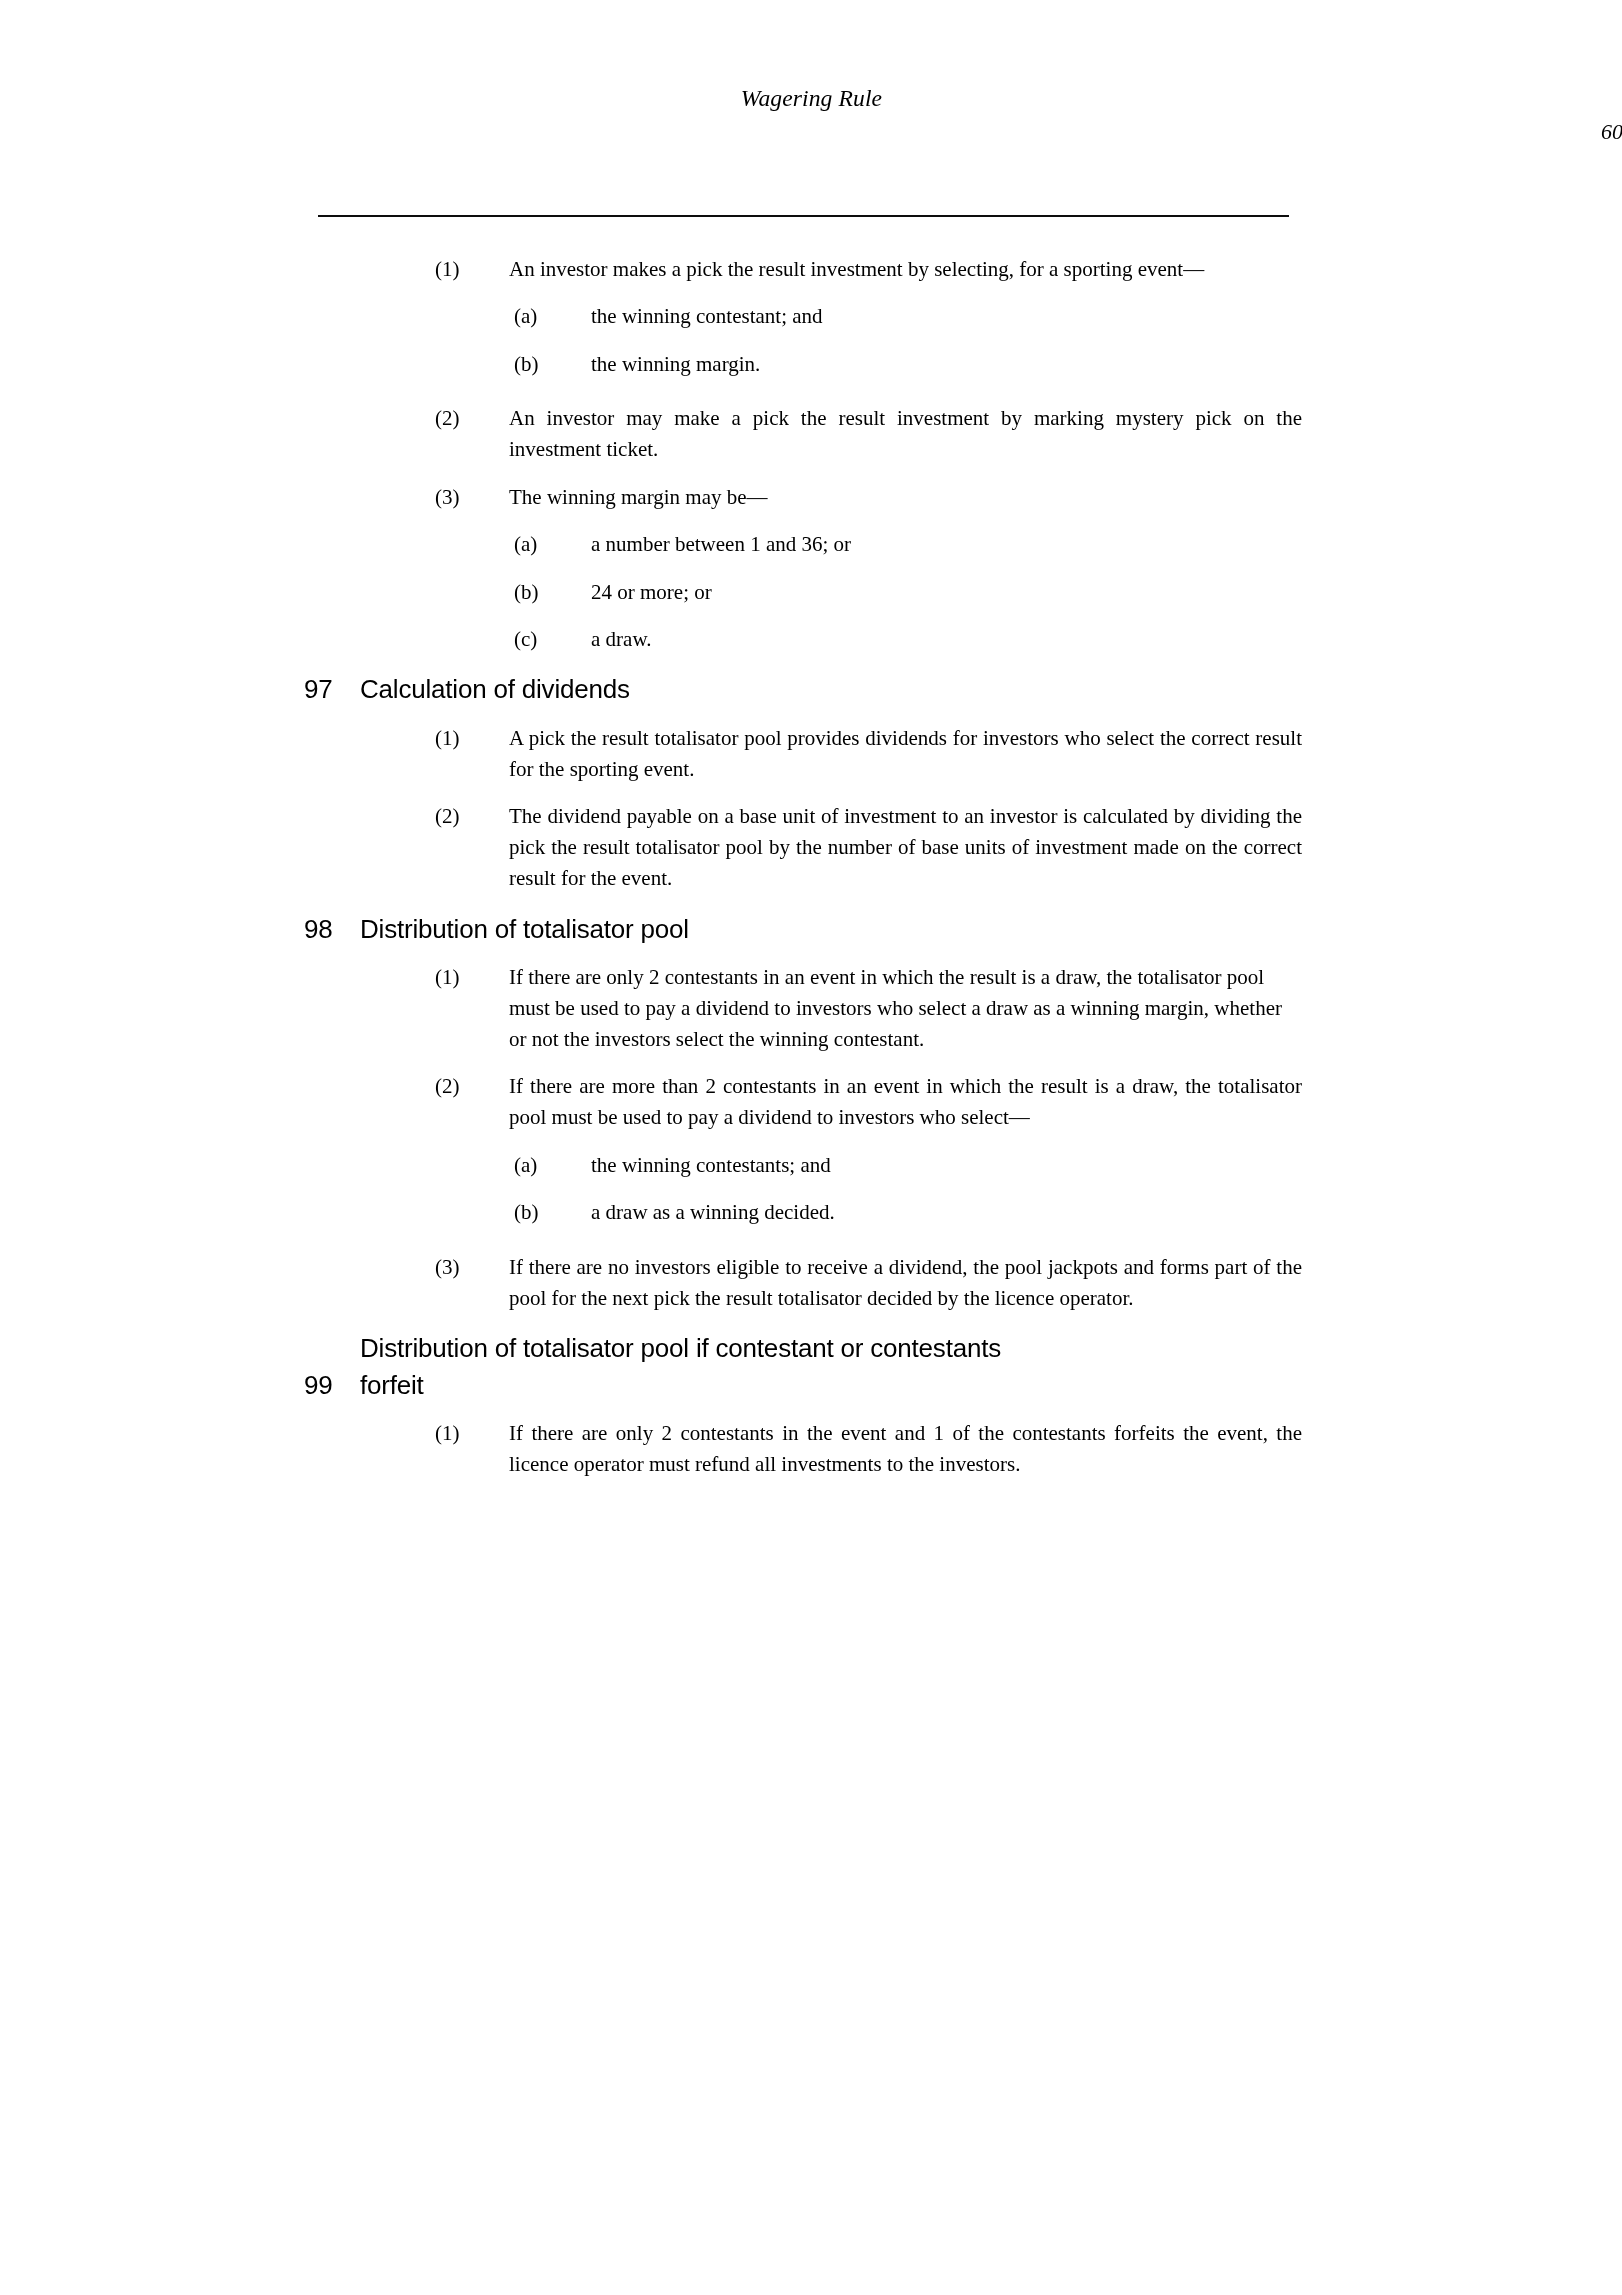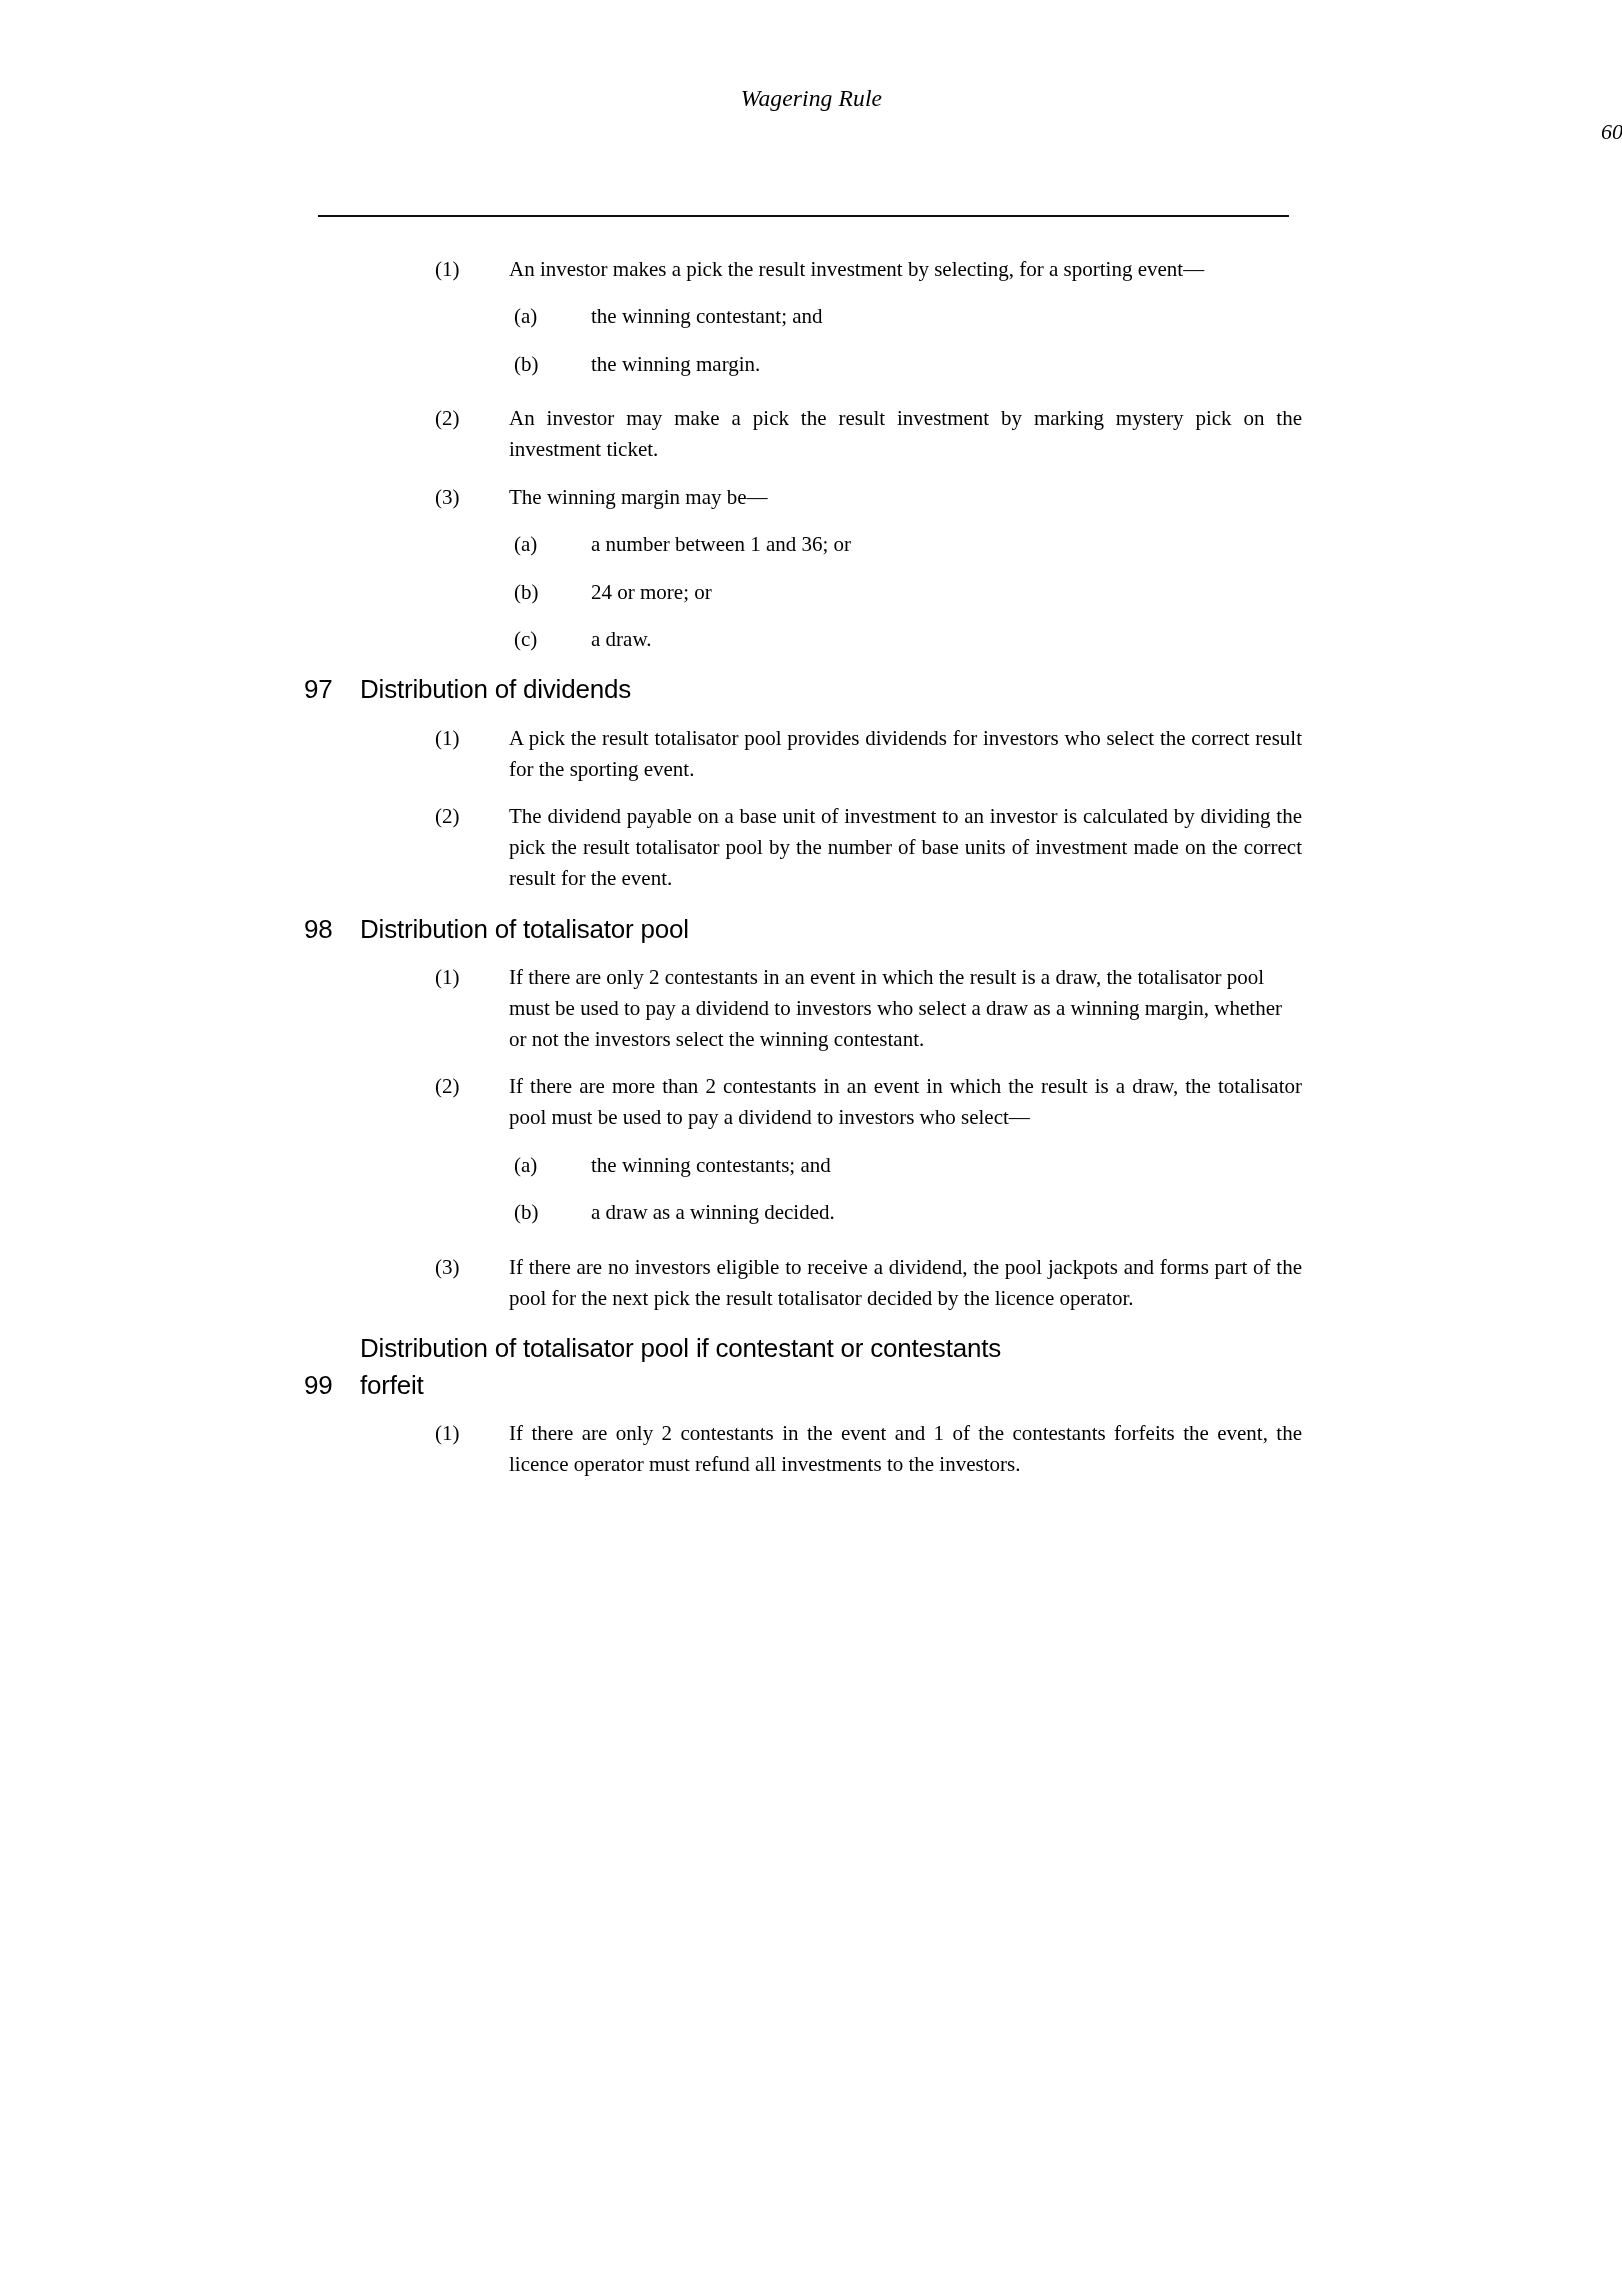--- a/index.html
+++ b/index.html
@@ -147,21 +147,21 @@
       <div class="para block"><span class="marker">(1)</span><span>An investor makes a pick the result investment by selecting, for a sporting event—</span></div>
       <div class="subitem block"><span class="marker">(a)</span><span>the winning contestant; and</span></div>
       <div class="subitem block gap-after-list"><span class="marker">(b)</span><span>the winning margin.</span></div>
       <div class="para block"><span class="marker">(2)</span><span>An investor may make a pick the result investment by marking mystery pick on the investment ticket.</span></div>
       <div class="para block"><span class="marker">(3)</span><span>The winning margin may be—</span></div>
       <div class="subitem block"><span class="marker">(a)</span><span>a number between 1 and 36; or</span></div>
       <div class="subitem block"><span class="marker">(b)</span><span>24 or more; or</span></div>
       <div class="subitem block"><span class="marker">(c)</span><span>a draw.</span></div>
       <div class="section-heading block">
         <span class="sec-num">97</span>
-        <span class="sec-title">Distribution of dividends</span>
+        <span class="sec-title">Calculation of dividends</span>
       </div>
       <div class="para block"><span class="marker">(1)</span><span>A pick the result totalisator pool provides dividends for investors who select the correct result for the sporting event.</span></div>
       <div class="para block"><span class="marker">(2)</span><span>The dividend payable on a base unit of investment to an investor is calculated by dividing the pick the result totalisator pool by the number of base units of investment made on the correct result for the event.</span></div>
       <div class="section-heading block">
         <span class="sec-num">98</span>
         <span class="sec-title">Distribution of totalisator pool</span>
       </div>
       <div class="para block ragged"><span class="marker">(1)</span><span>If there are only 2 contestants in an event in which the result is a draw, the totalisator pool must be used to pay a dividend to investors who select a draw as a winning margin, whether or not the investors select the winning contestant.</span></div>
       <div class="para block"><span class="marker">(2)</span><span>If there are more than 2 contestants in an event in which the result is a draw, the totalisator pool must be used to pay a dividend to investors who select—</span></div>
       <div class="subitem block"><span class="marker">(a)</span><span>the winning contestants; and</span></div>

